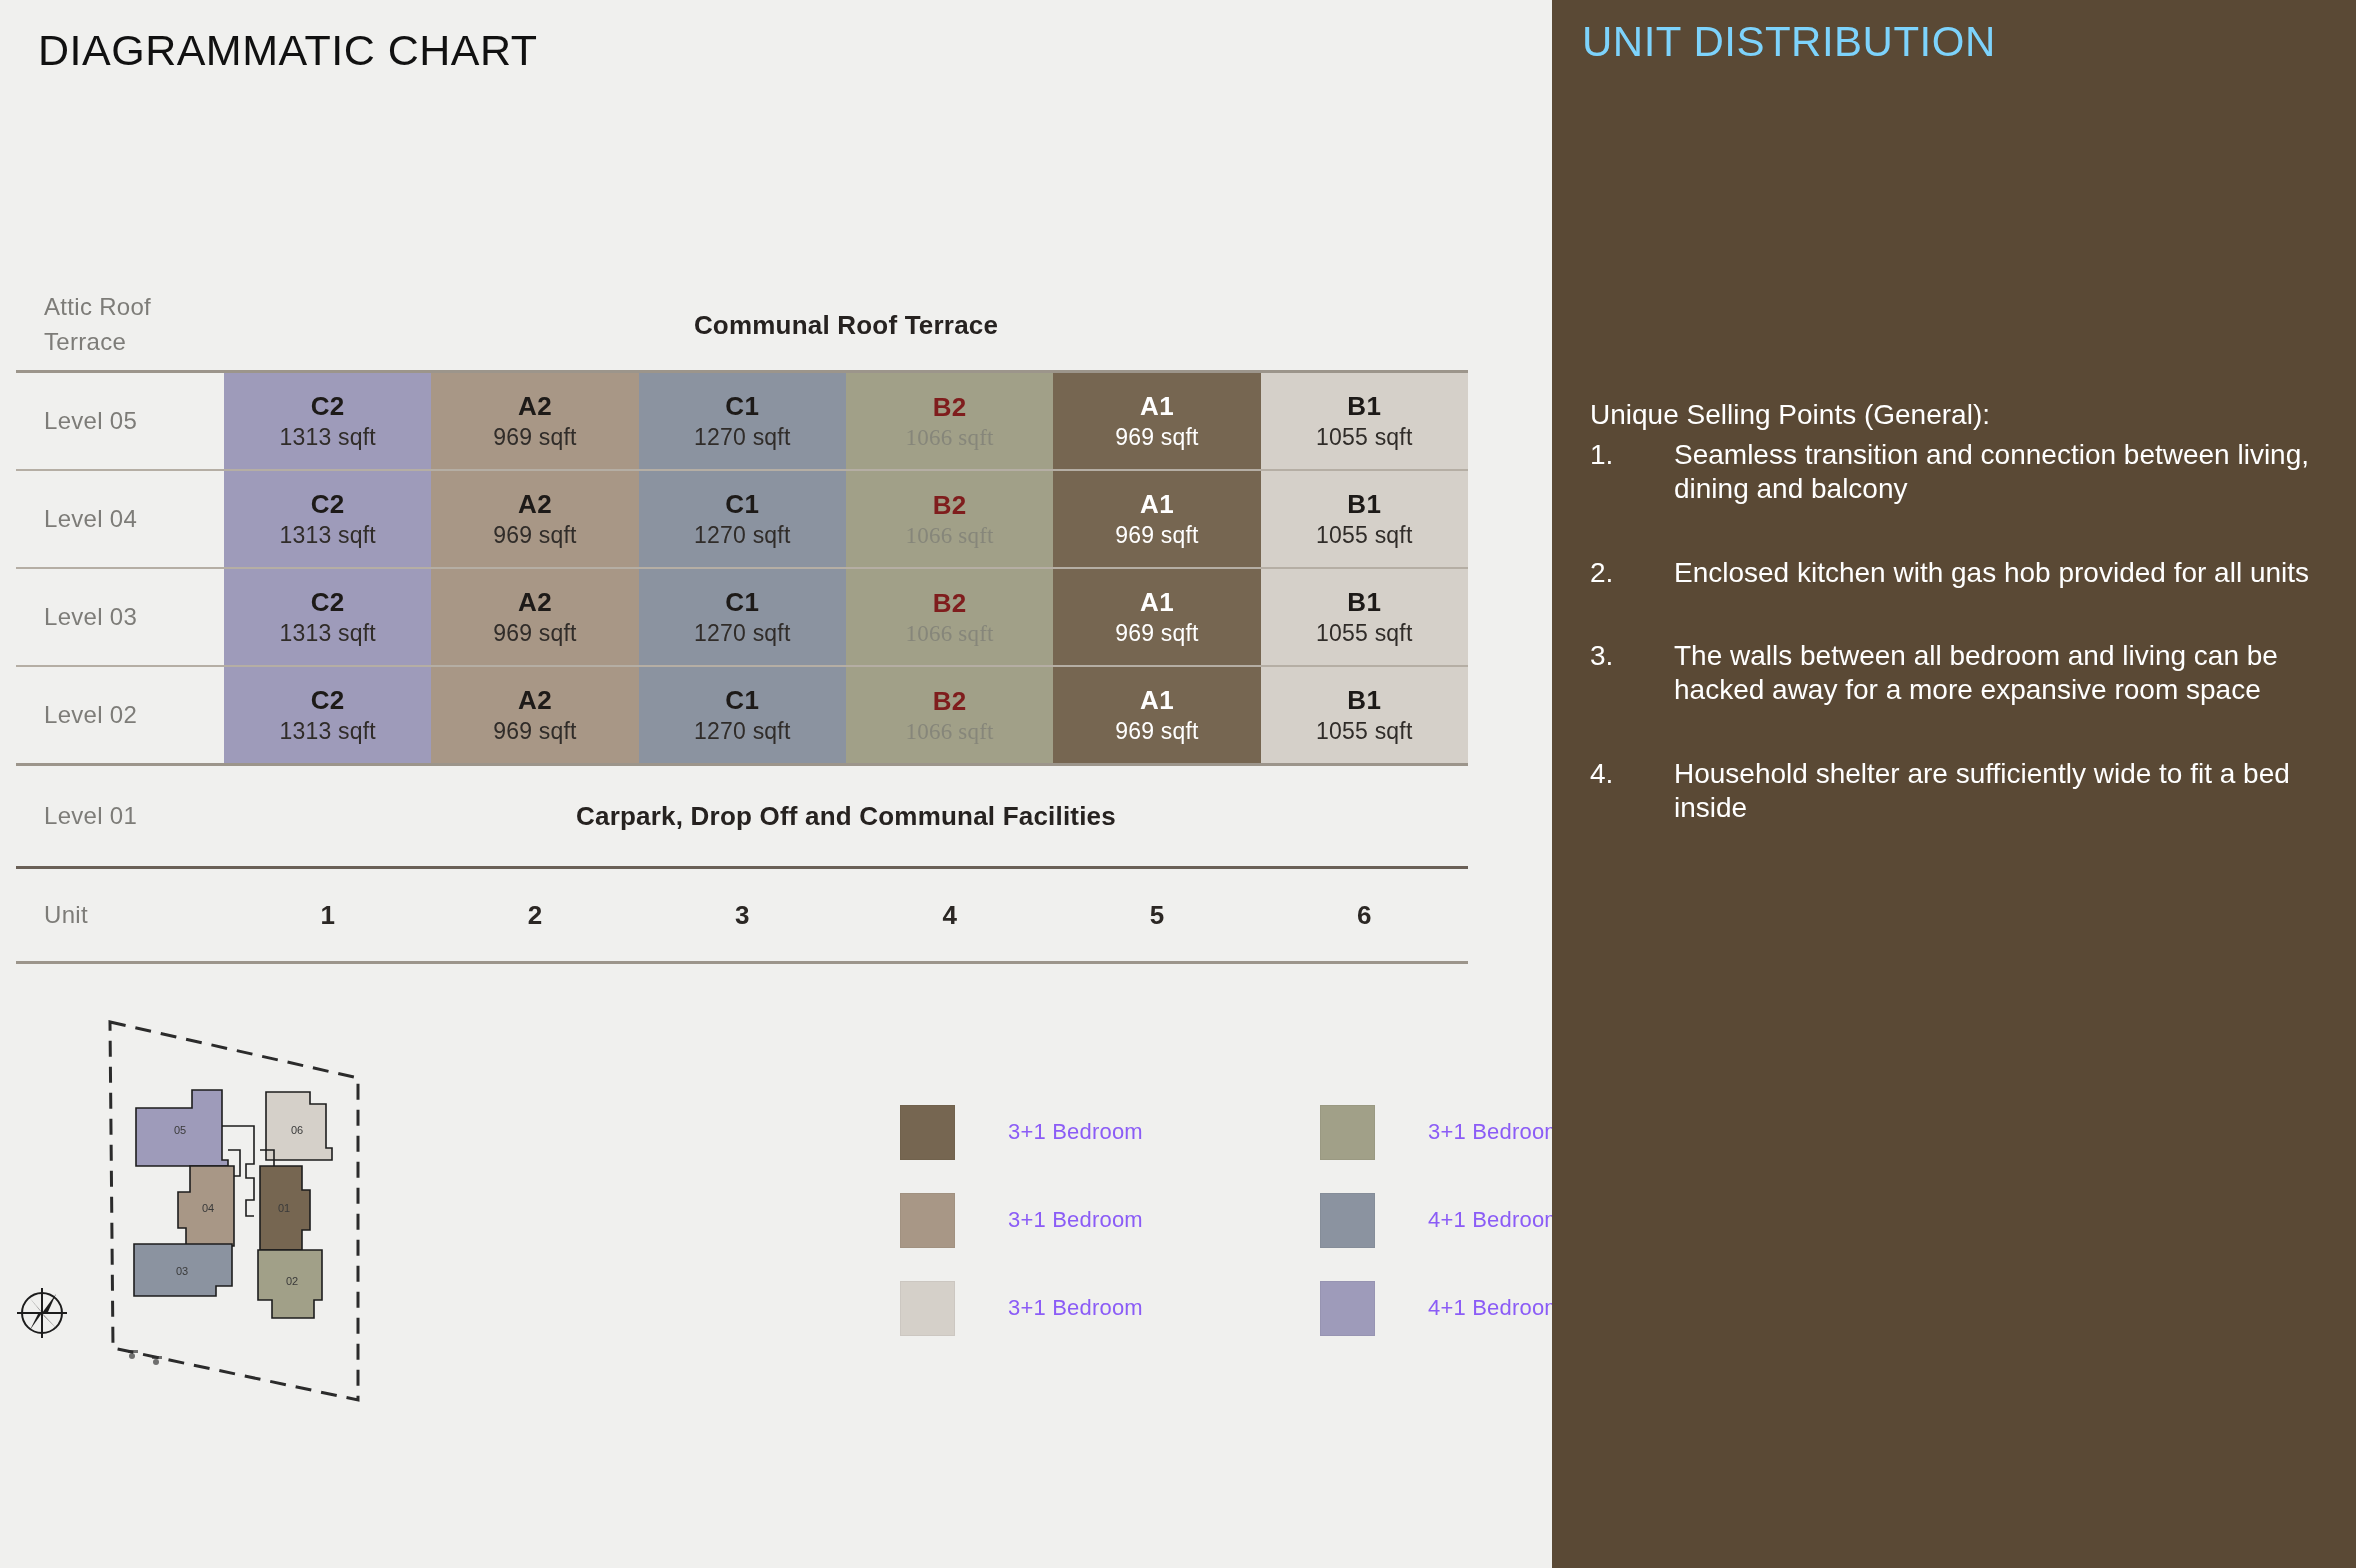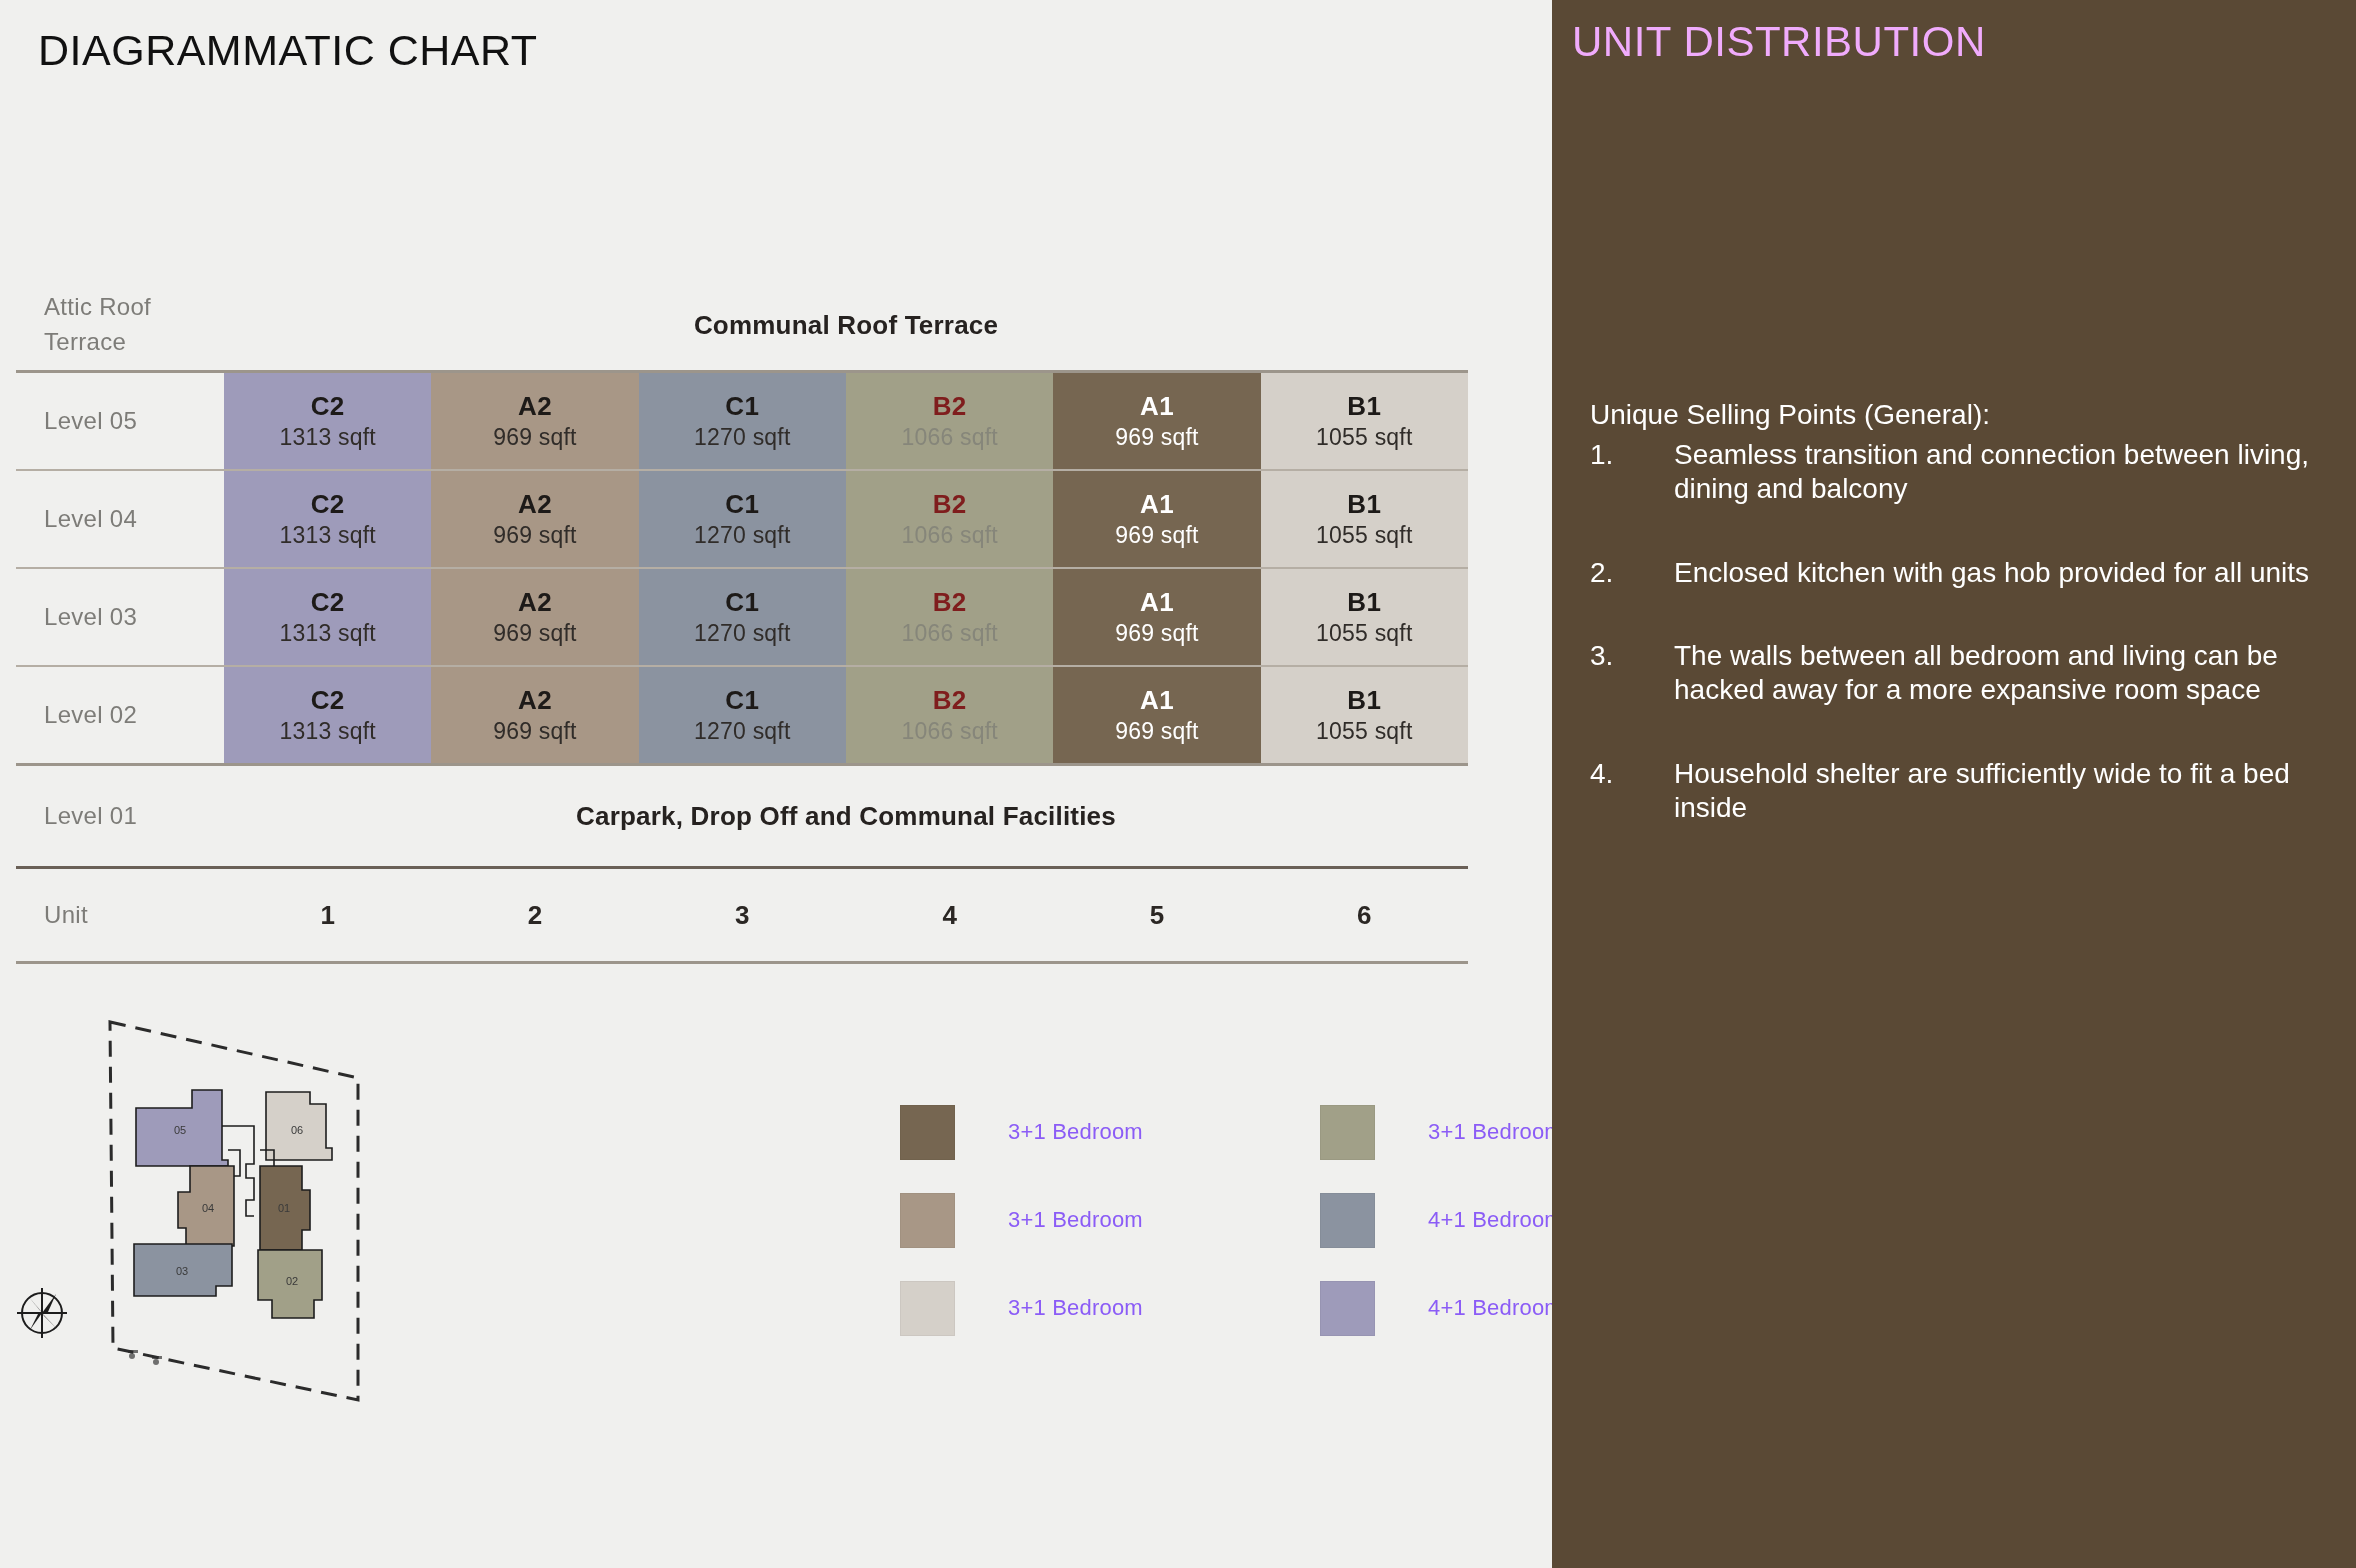--- a/index.html
+++ b/index.html
@@ -66,21 +66,21 @@
   }
   .ucell .code {
     font-size: 26px; font-weight: bold; color: #1d1a18;
     letter-spacing: 0.4px;
   }
   .ucell .area {
     font-size: 23px; color: #302c29; letter-spacing: 0.2px; text-align: center;
   }
   .ucell.dark .code, .ucell.dark .area { color: #ffffff; }
   .ucell.muted .code { color: #7f1d1d; }
-  .ucell.muted .area { color: #86867a; }
+  .ucell.muted .area { color: #86867a; font-family: Liberation Serif, serif; }
 
   
   .hr {
     height: 3px; background: #9c958b;
     width: 1452px;
   }
   .hr.thin { height: 2px; background: #b5aea4; }
   .hr.dark { height: 3px; background: #6a6057; }
 
   .row-level01 { height: 100px; }
@@ -124,25 +124,25 @@
   
   .right-panel {
     flex: 0 0 804px;
     width: 804px; height: 1568px;
     background: #5a4935;
     position: relative;
     color: #ffffff;
   }
   .right-title {
     position: absolute;
-    left: 20px; top: 18px;
+    left: 30px; top: 18px;
     font-size: 42px;
     font-weight: 400;
     letter-spacing: 0.5px;
-    color: #f0abfc;
+    color: #7dd3fc;
   }
   .usp-block {
     position: absolute;
     left: 38px; top: 398px;
     width: 730px;
   }
   .usp-heading {
     font-size: 28px;
     line-height: 1.24;
     margin-bottom: 5px;

